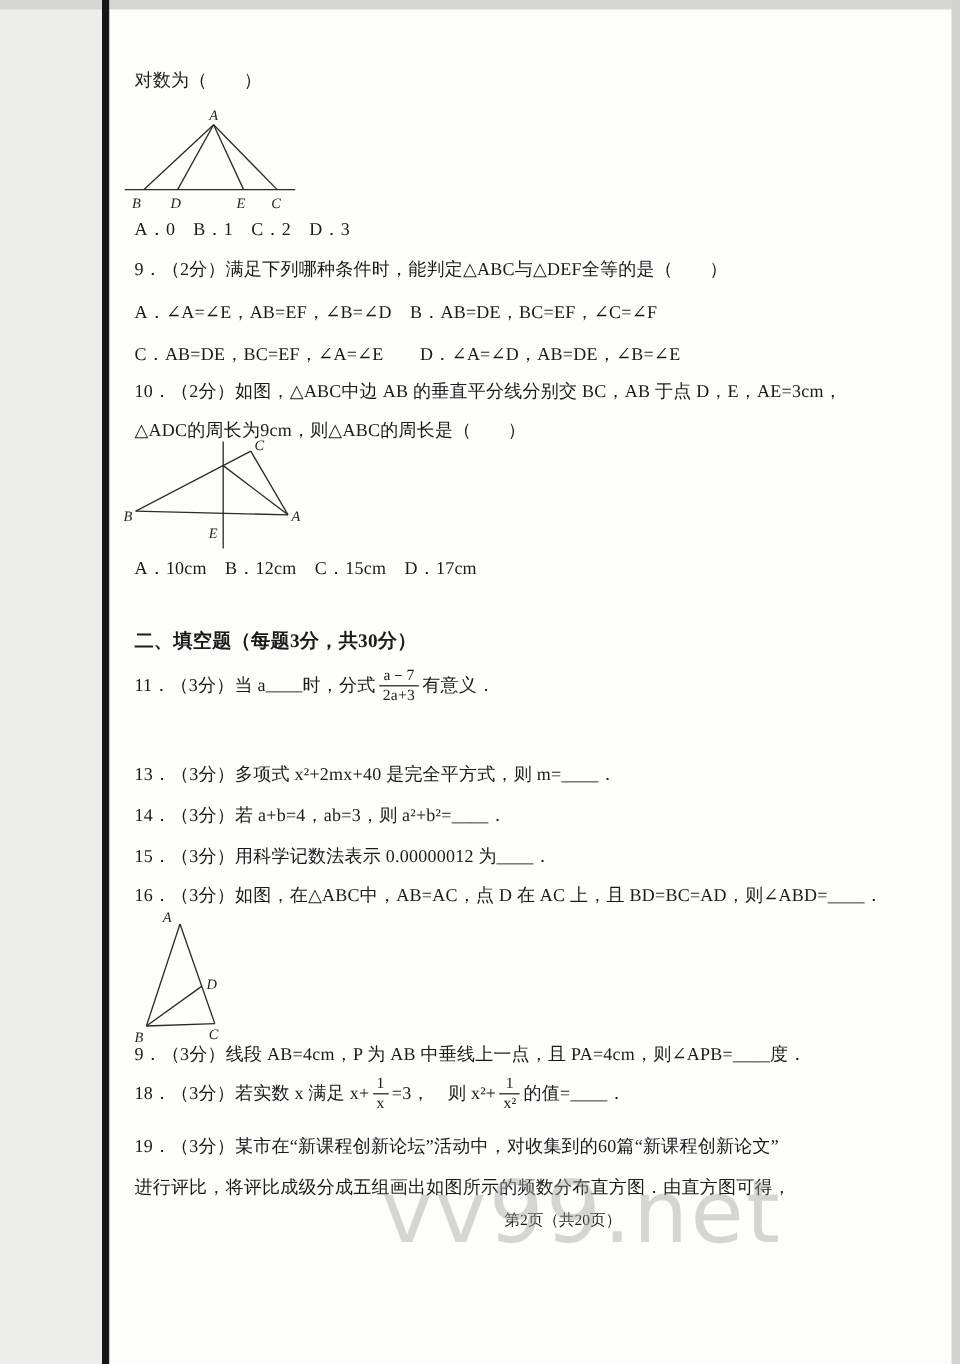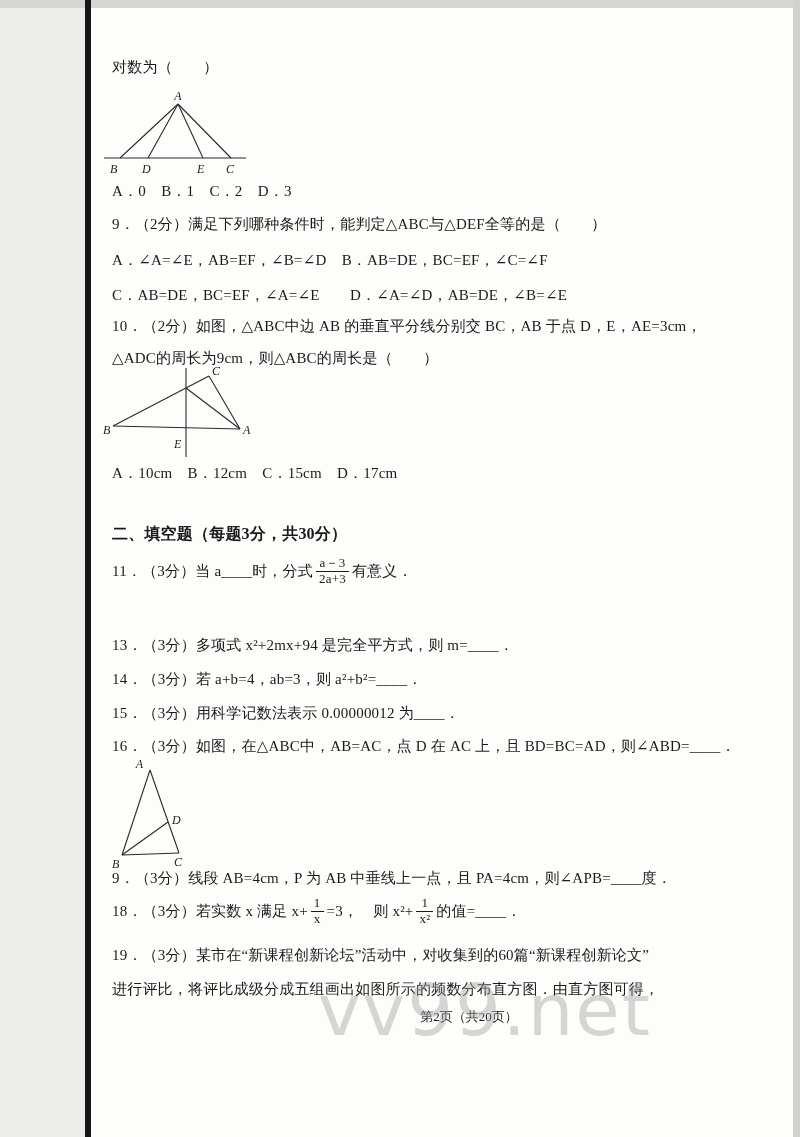--- a/index.html
+++ b/index.html
@@ -83,27 +83,27 @@
 
   <div class="line" style="top:464px;">A．10cm　B．12cm　C．15cm　D．17cm</div>
 
   <div class="line bold" style="top:524px;">二、填空题（每题3分，共30分）</div>
 
   <div class="line flexline" style="top:556px;">
     <span>11．（3分）当 a</span>
       <span>____</span>
       <span>时，分式</span>
       <span class="frac">
-        <span class="num">a－3</span>
+        <span class="num">a－7</span>
         <span class="den">2a+3</span>
       </span>
       <span>有意义．</span>
   </div>
 
-  <div class="line" style="top:636px;">13．（3分）多项式 x²+2mx+94 是完全平方式，则 m=____．</div>
+  <div class="line" style="top:636px;">13．（3分）多项式 x²+2mx+40 是完全平方式，则 m=____．</div>
   <div class="line" style="top:670px;">14．（3分）若 a+b=4，ab=3，则 a²+b²=____．</div>
   <div class="line" style="top:704px;">15．（3分）用科学记数法表示 0.00000012 为____．</div>
   <div class="line" style="top:737px;">16．（3分）如图，在△ABC中，AB=AC，点 D 在 AC 上，且 BD=BC=AD，则∠ABD=____．</div>
 
   <svg class="fig" style="left:112px; top:756px;" width="110" height="115" viewBox="0 0 110 115">
     <g stroke="#2a2a2a" stroke-width="1.1" fill="none">
       <line x1="38" y1="14" x2="10" y2="99"></line>
       <line x1="38" y1="14" x2="67" y2="97"></line>
       <line x1="10" y1="99" x2="67" y2="97"></line>
       <line x1="10" y1="99" x2="56" y2="66"></line>

